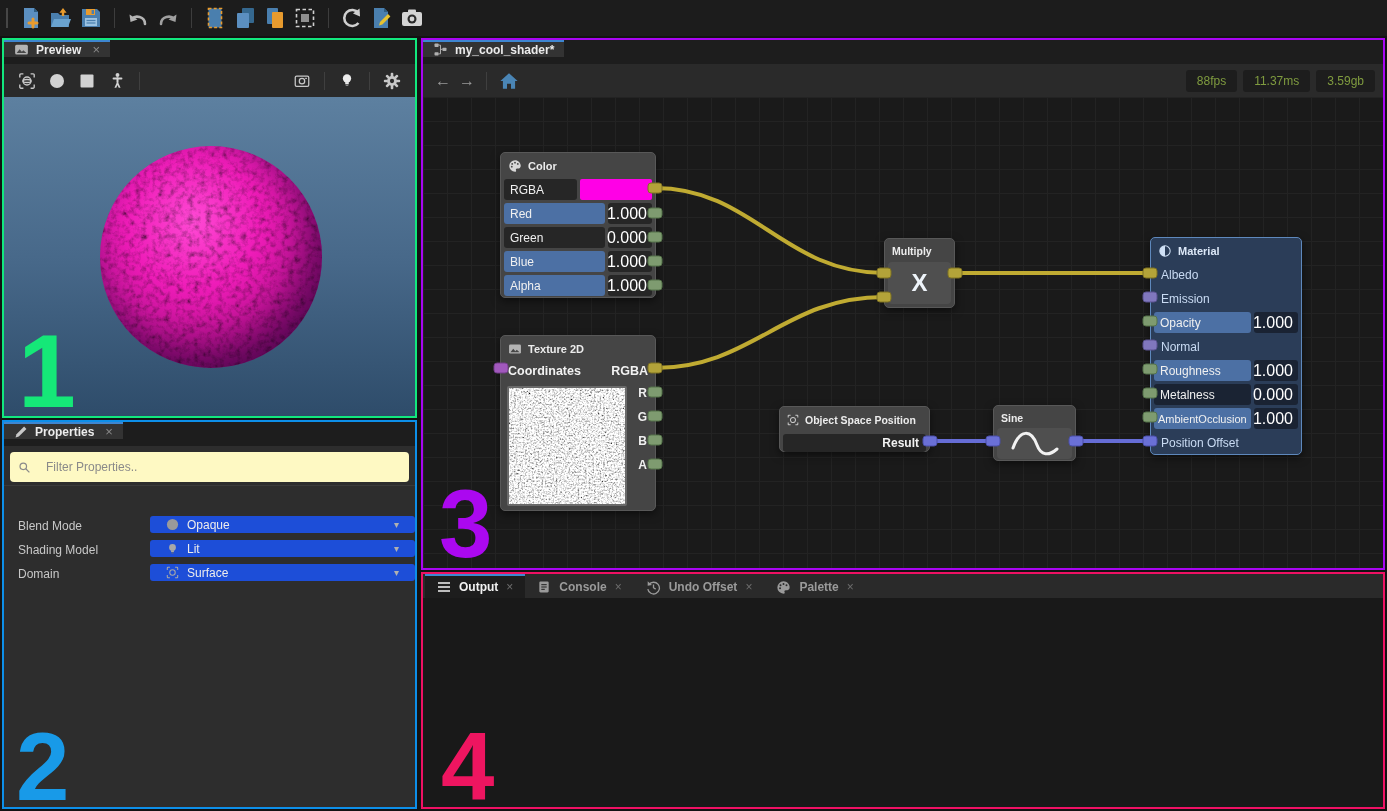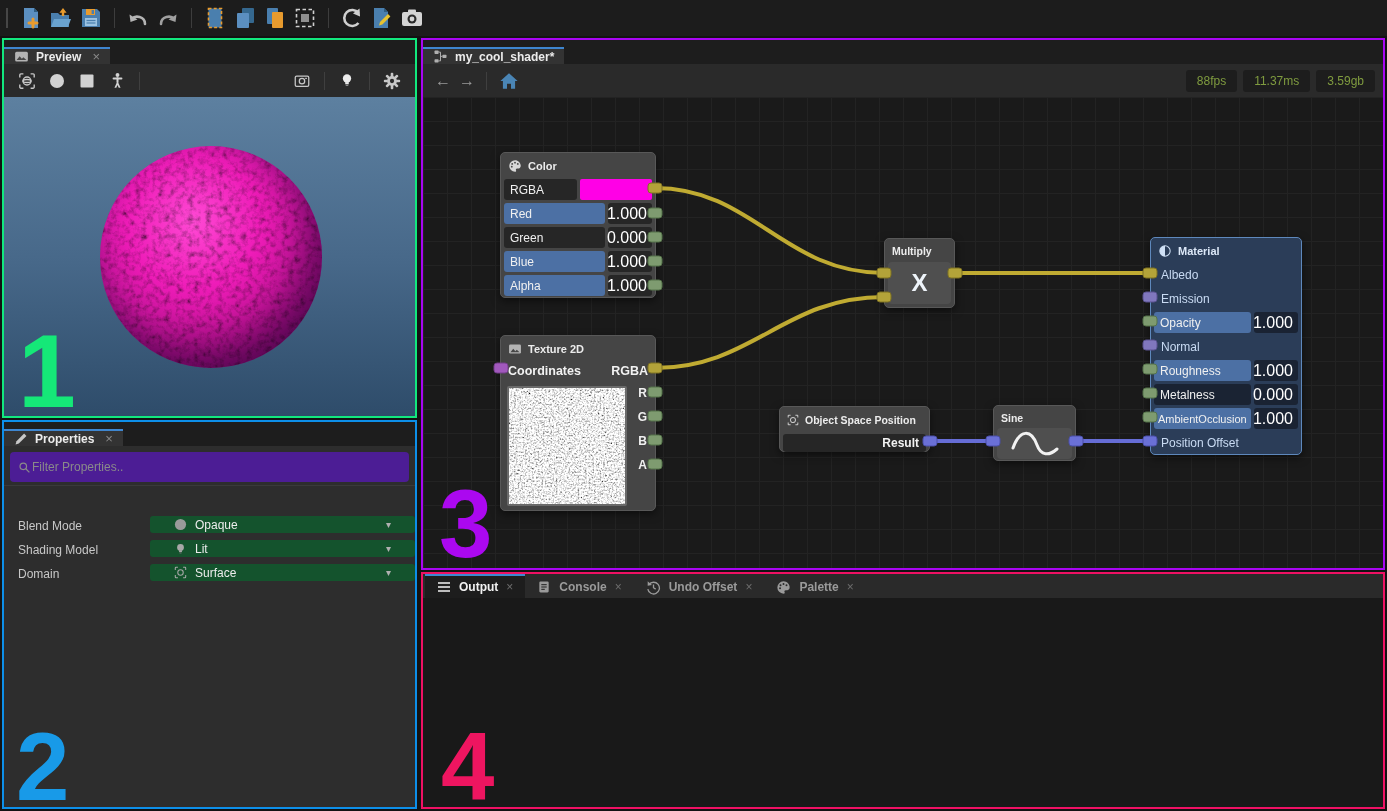--- a/index.html
+++ b/index.html
@@ -13,43 +13,43 @@
   .tbtn { width:28px; height:28px; display:flex; align-items:center; justify-content:center; border-radius:3px; margin:0 1px; }
   .tsep { width:1px; height:20px; background:#3d3d3d; margin:0 8px; }
 
   
   .region { position:absolute; overflow:hidden; }
   #region-preview    { left:2px;   top:38px;  width:415px; height:380px; border:2px solid #12e87e; background:#202020; }
   #region-properties { left:2px;   top:420px; width:415px; height:389px; border:2px solid #0d8fe9; background:#2d2d2d; }
   #region-graph      { left:421px; top:38px;  width:964px; height:532px; border:2px solid #a806f2; background:#191919; }
   #region-output     { left:421px; top:572px; width:964px; height:237px; border:2px solid #ef1164; background:#191919; }
 
-  .tabstrip { height:24px; background:#1d1d1d; display:flex; align-items:flex-end; }
+  .tabstrip { height:24px; background:#1d1d1d; display:flex; align-items:flex-start; }
   .tab { display:flex; align-items:center; gap:7px; padding:0 10px; background:#333; border-top:2px solid #3e86d0; color:#ececec; font-size:12px; font-weight:bold; }
   .tab .close { color:#8a8a8a; font-size:13px; font-weight:normal; margin-left:4px; }
   .panel-toolbar { height:33px; background:#2a2a2a; display:flex; align-items:center; padding:0 8px; }
   .ibtn { width:26px; height:26px; display:flex; align-items:center; justify-content:center; margin:0 2px; }
   .vsep { width:1px; height:18px; background:#3f3f3f; margin:0 7px; }
 
   .big-num { position:absolute; font-weight:bold; line-height:0.78; letter-spacing:-3px; }
 
   
   #preview-viewport { position:absolute; left:0; top:57px; width:411px; height:319px; background:linear-gradient(180deg,#5d80a0 0%,#476889 52%,#2e4c6a 100%); }
   #sphere { position:absolute; left:96px; top:49px; width:222px; height:222px; border-radius:50%; overflow:hidden;
             background:radial-gradient(circle at 42% 34%, #ff49d4 0%, #ee1cb8 34%, #b60f8d 68%, #6d085a 100%);
             box-shadow: inset -14px -20px 34px rgba(25,0,45,.5); }
   #sphere svg { position:absolute; inset:0; mix-blend-mode:multiply; opacity:.8; }
 
   
-  #filter-bar { position:absolute; left:6px; top:30px; width:399px; height:26px; background:#4c1d95; border-radius:4px; display:flex; align-items:center; gap:1px; padding:15px 8px; }
+  #filter-bar { position:absolute; left:6px; top:30px; width:399px; height:26px; background:#fef9c3; border-radius:4px; display:flex; align-items:center; gap:15px; padding:15px 8px; }
   #filter-bar span { color:#8a8a8a; font-size:12px; }
   #props-divider { position:absolute; left:0; top:63px; width:100%; height:1px; background:#3a3a3a; }
   .prow { position:absolute; left:0; width:100%; height:21px; }
   .prow .plabel { position:absolute; left:14px; top:3px; font-size:12px; color:#c8c8c8; }
-  .pctrl { position:absolute; left:146px; top:0; width:265px; height:17px; background:#14532d; border-radius:3px; display:flex; align-items:center; gap:8px; padding:0 24px; }
+  .pctrl { position:absolute; left:146px; top:0; width:265px; height:17px; background:#1d4ed8; border-radius:3px; display:flex; align-items:center; gap:8px; padding:0 16px; }
   .pctrl input { background:transparent; border:none; outline:none; color:#e8e8e8; font-size:12px; width:100%; font-family:inherit; }
   .pctrl .dlabel { color:#ececec; font-size:12px; }
   .pctrl .caret { margin-left:auto; color:#b0b0b0; font-size:10px; }
 
   
   #graph-toolbar { position:absolute; left:0; top:24px; width:960px; height:33px; background:#2a2a2a; display:flex; align-items:center; padding:0 8px; }
   .navarrow { color:#9a9a9a; font-size:16px; font-weight:bold; width:24px; text-align:center; }
   #stats { margin-left:auto; display:flex; gap:6px; }
   .stat-badge { background:#1d1d1d; border-radius:3px; padding:4px 11px; color:#7f9b3f; font-size:12px; }
   #graph-canvas { position:absolute; left:0; top:57px; width:960px; height:471px; background-color:#1a1a1a;

